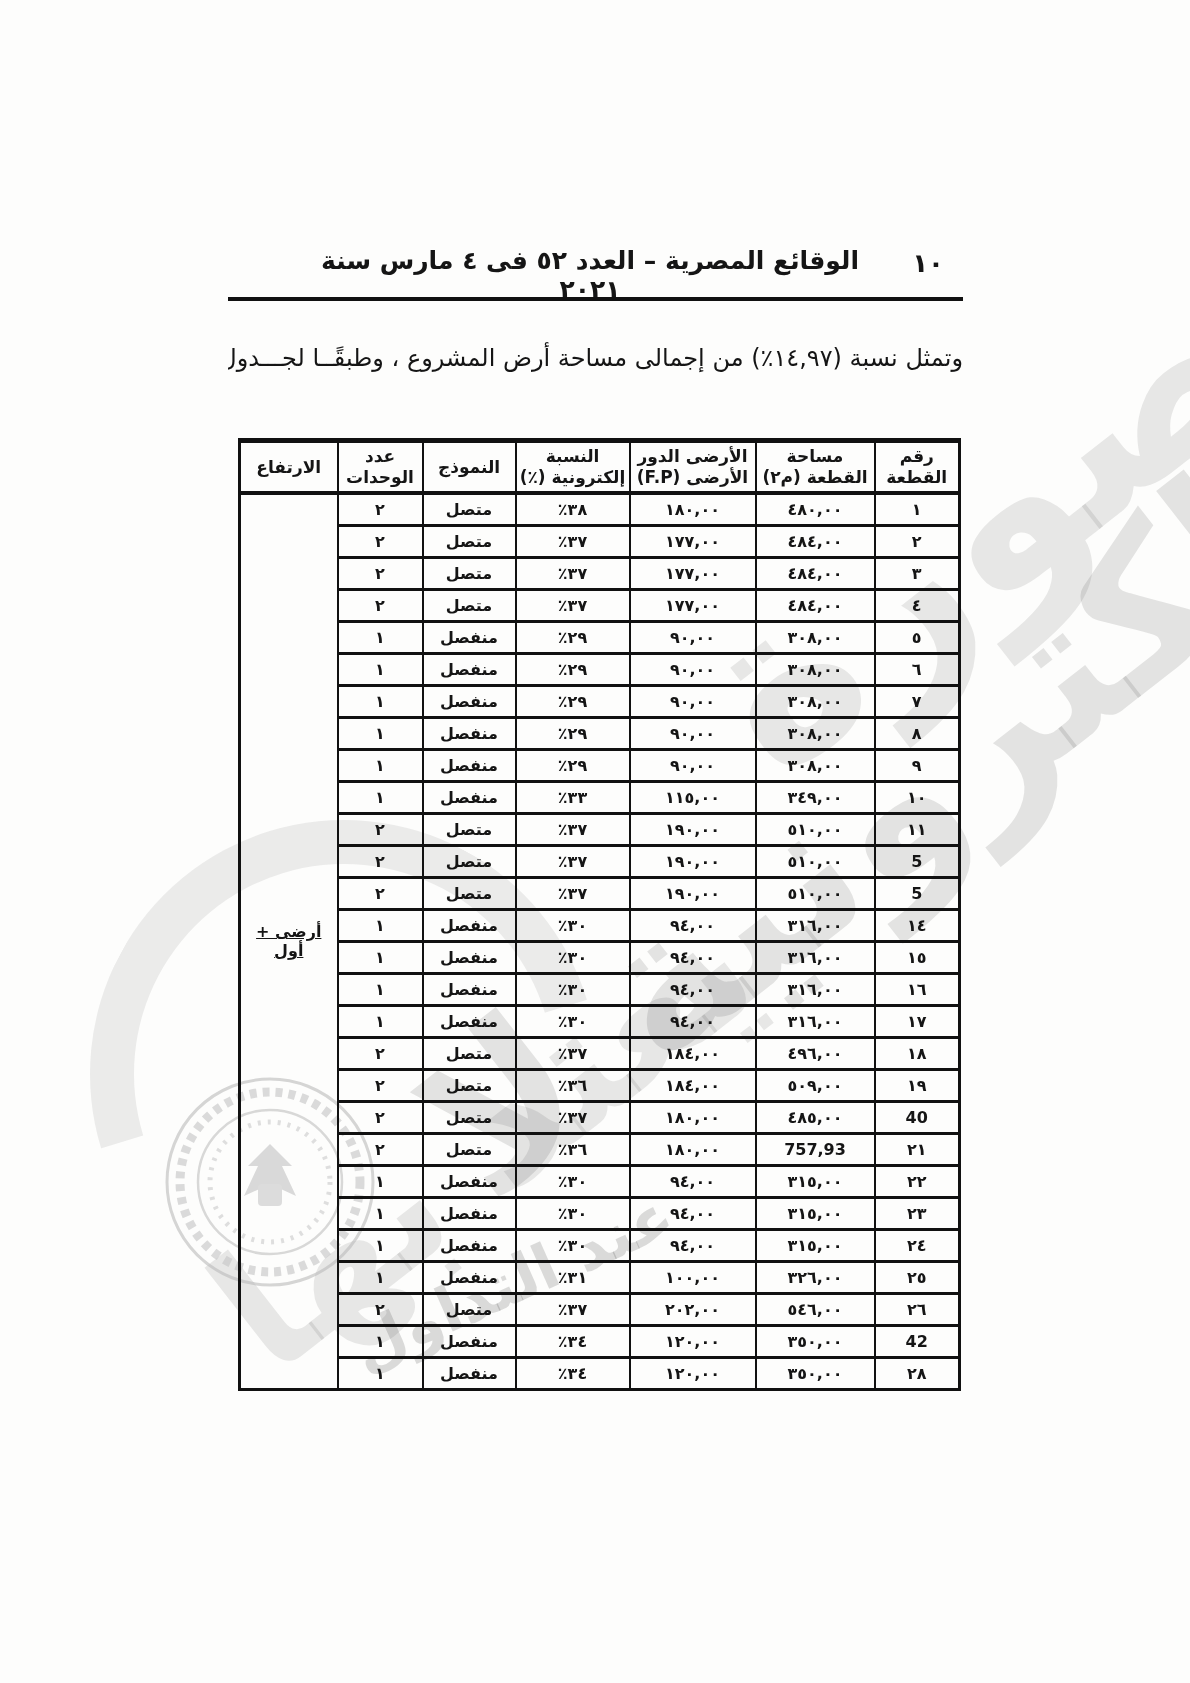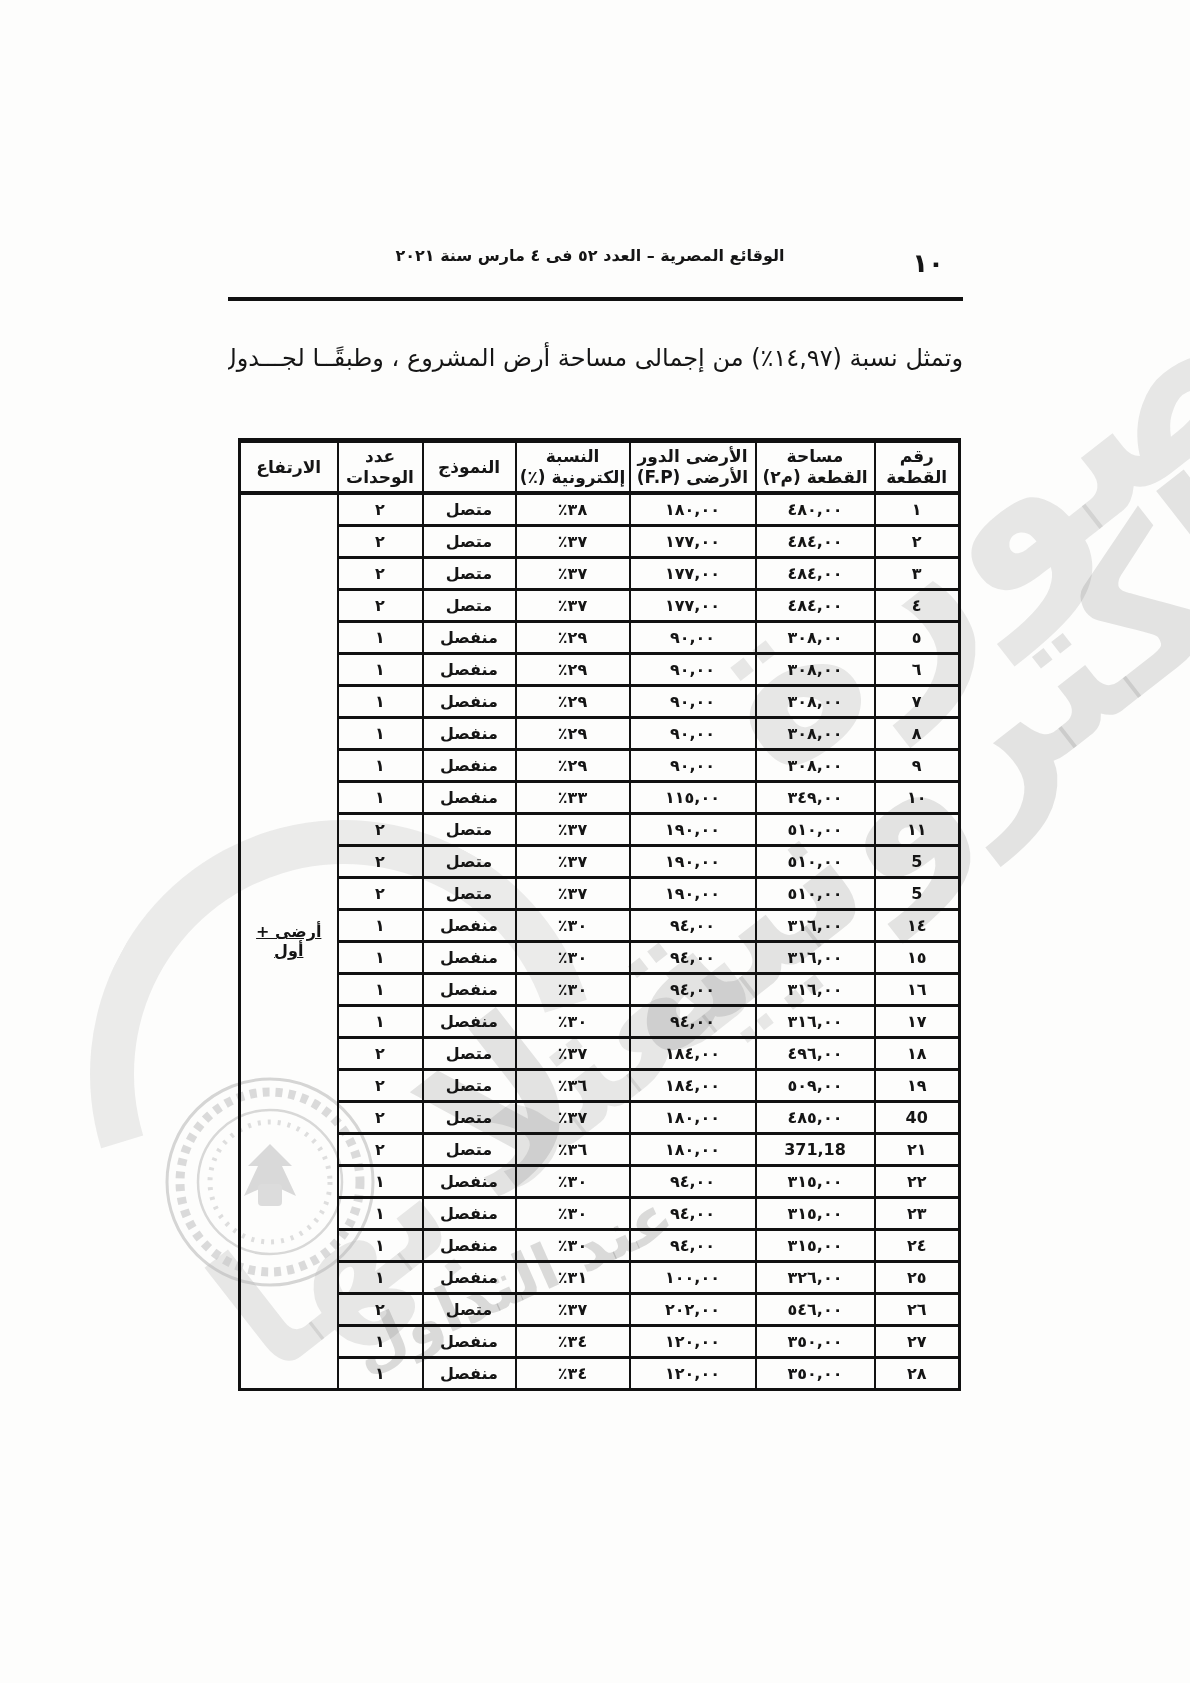--- a/index.html
+++ b/index.html
@@ -31,21 +31,21 @@
     border-radius:50%;
     border:44px solid transparent;
     border-top-color:rgba(60,60,60,0.09);
     border-left-color:rgba(60,60,60,0.09);
     transform:rotate(28deg);
   }
   .wm-seal{position:absolute;left:158px;top:1070px;opacity:0.62;}
   
   .hdr-title{
     position:absolute;top:246px;left:300px;width:580px;
-    text-align:center;font-size:16px;font-weight:bold;letter-spacing:0;
+    text-align:center;font-size:25px;font-weight:bold;letter-spacing:0;
     z-index:2;
   }
   .hdr-num{
     position:absolute;top:248px;left:893px;width:70px;
     text-align:center;font-size:26px;font-weight:bold;z-index:2;
   }
   .hdr-rule{
     position:absolute;top:297px;left:228px;width:735px;height:4px;
     background:#111;z-index:2;
   }
@@ -306,21 +306,21 @@
         <tr>
           <td>40</td>
           <td>٤٨٥,٠٠</td>
           <td>١٨٠,٠٠</td>
           <td>٣٧٪</td>
           <td>متصل</td>
           <td>٢</td>
         </tr>
         <tr>
           <td>٢١</td>
-          <td>371,18</td>
+          <td>757,93</td>
           <td>١٨٠,٠٠</td>
           <td>٣٦٪</td>
           <td>متصل</td>
           <td>٢</td>
         </tr>
         <tr>
           <td>٢٢</td>
           <td>٣١٥,٠٠</td>
           <td>٩٤,٠٠</td>
           <td>٣٠٪</td>
@@ -353,21 +353,21 @@
         </tr>
         <tr>
           <td>٢٦</td>
           <td>٥٤٦,٠٠</td>
           <td>٢٠٢,٠٠</td>
           <td>٣٧٪</td>
           <td>متصل</td>
           <td>٢</td>
         </tr>
         <tr>
-          <td>٢٧</td>
+          <td>42</td>
           <td>٣٥٠,٠٠</td>
           <td>١٢٠,٠٠</td>
           <td>٣٤٪</td>
           <td>منفصل</td>
           <td>١</td>
         </tr>
         <tr>
           <td>٢٨</td>
           <td>٣٥٠,٠٠</td>
           <td>١٢٠,٠٠</td>

